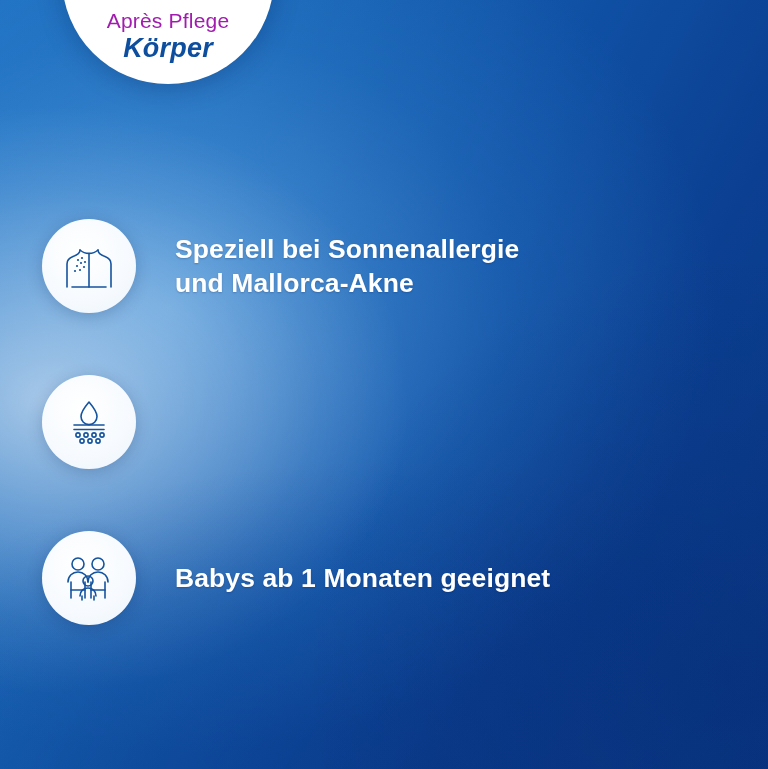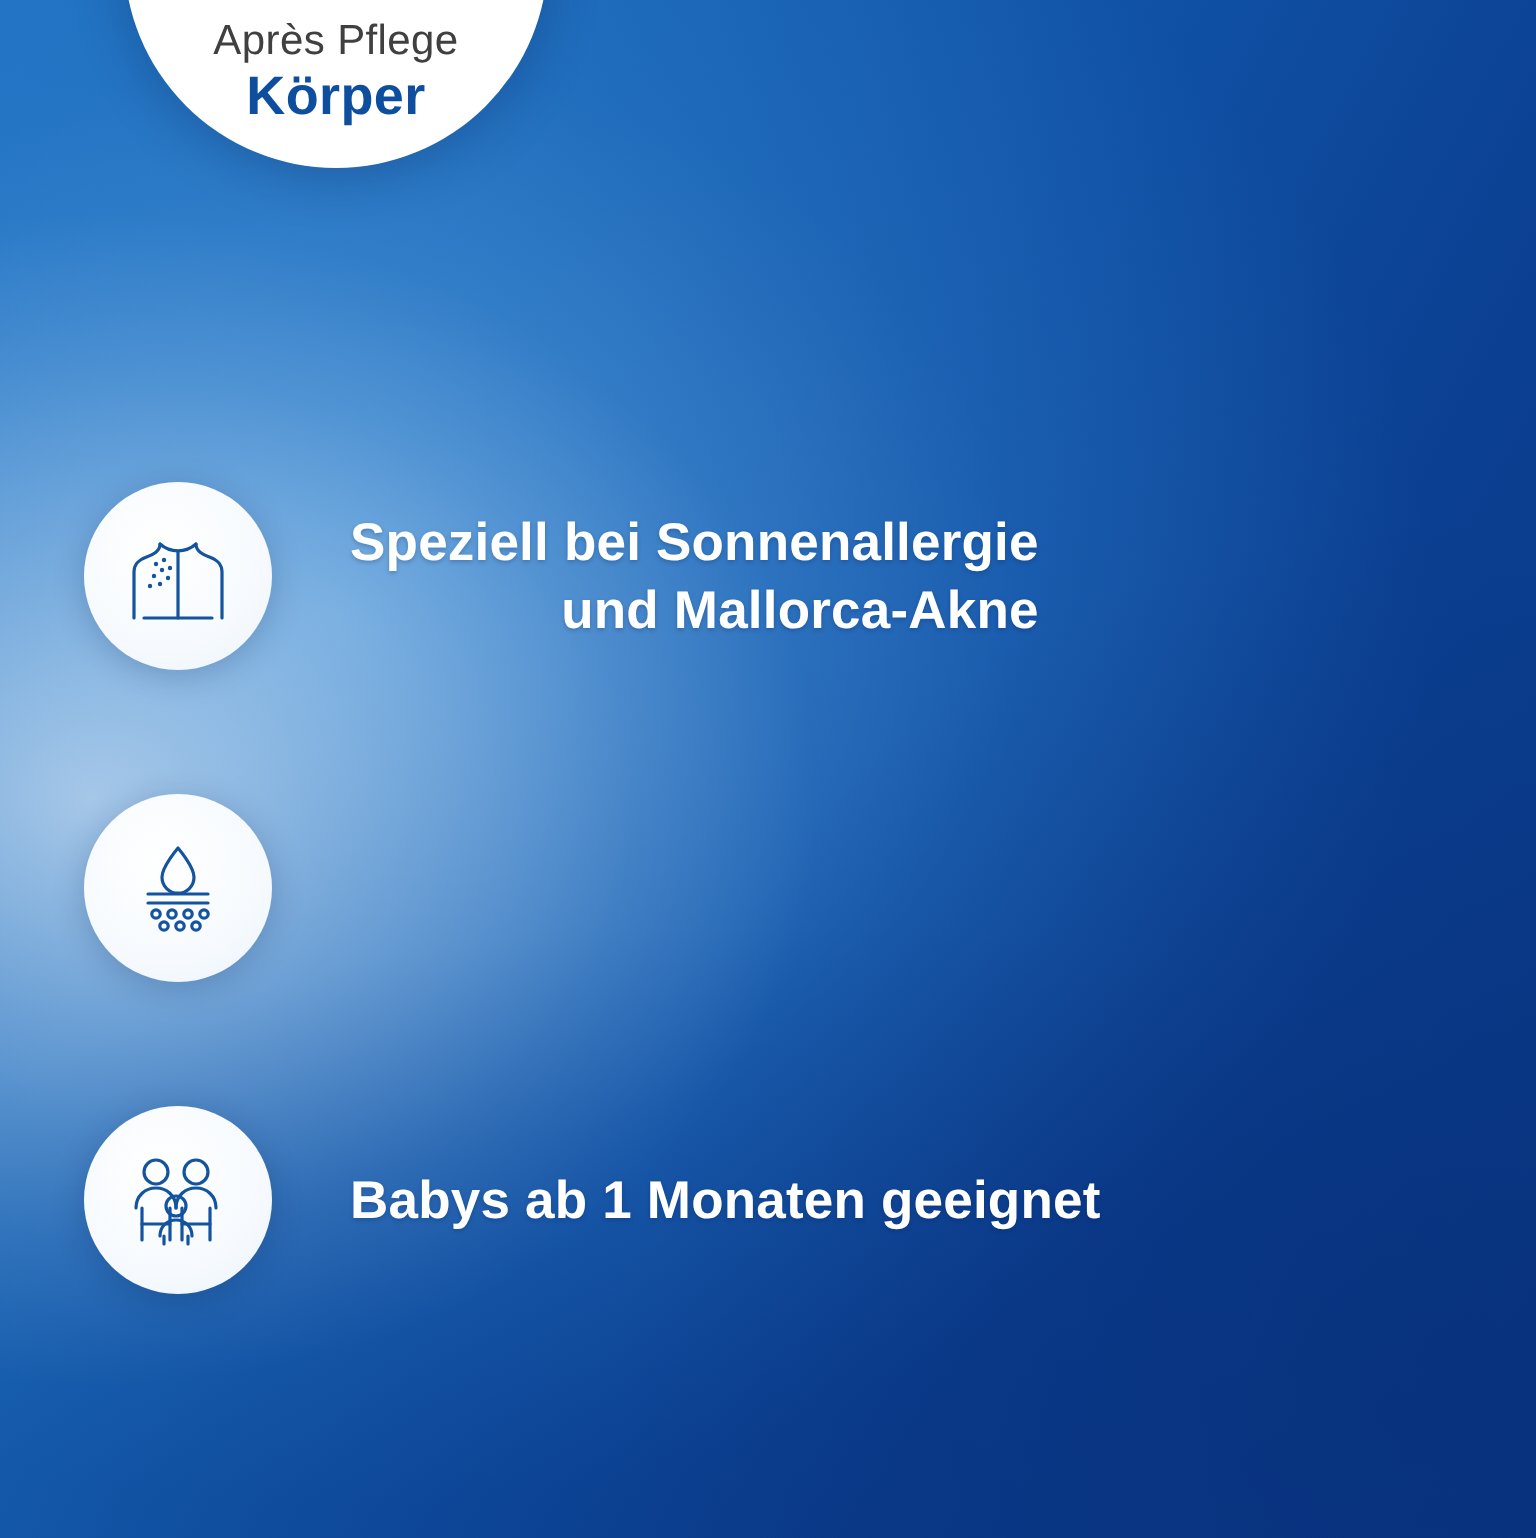--- a/index.html
+++ b/index.html
@@ -48,39 +48,40 @@
     box-shadow: 0 4px 26px rgba(3,30,80,0.28);
     display: flex;
     flex-direction: column;
     align-items: center;
     justify-content: flex-end;
     padding-bottom: 18px;
     box-sizing: border-box;
     z-index: 3;
   }
   .badge-line1 {
-    color: #404040;
+    color: #a21caf;
     font-size: 21px;
     font-weight: normal;
     letter-spacing: 0.2px;
     line-height: 1.1;
   }
   .badge-line2 {
     color: #0d4f9e;
     font-size: 27px;
     font-weight: bold;
     letter-spacing: 0.2px;
     line-height: 1.25;
+    font-style: italic;
   }
 
   
   .features {
     position: absolute;
     left: 0;
-    top: 241px;
+    top: 219px;
     width: 609px;
     z-index: 2;
   }
   .feature {
     display: flex;
     align-items: center;
     margin-bottom: 62px;
     padding-left: 42px;
   }
   .feature:last-child { margin-bottom: 0; }
@@ -101,21 +102,21 @@
   .feature-text {
     margin-left: 39px;
     color: #ffffff;
     font-size: 26.5px;
     font-weight: bold;
     line-height: 1.30;
     letter-spacing: 0.1px;
     text-shadow: 0 1px 2px rgba(4,32,88,0.25);
     max-width: 520px;
   }
-  .feature-text .l2 { display: block; text-align: right; }
+  .feature-text .l2 { display: block; }
 </style>
 </head>
 <body>
 
 <div class="poster">
 
   <div class="badge">
     <div class="badge-line1">Après Pflege</div>
     <div class="badge-line2">Körper</div>
   </div>

